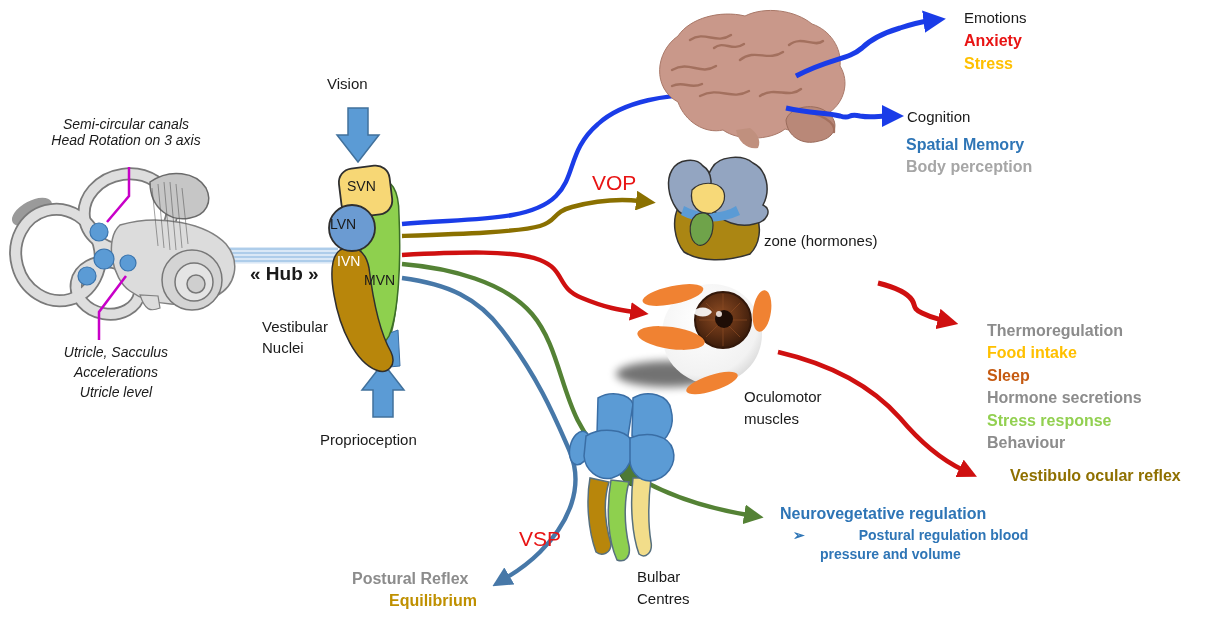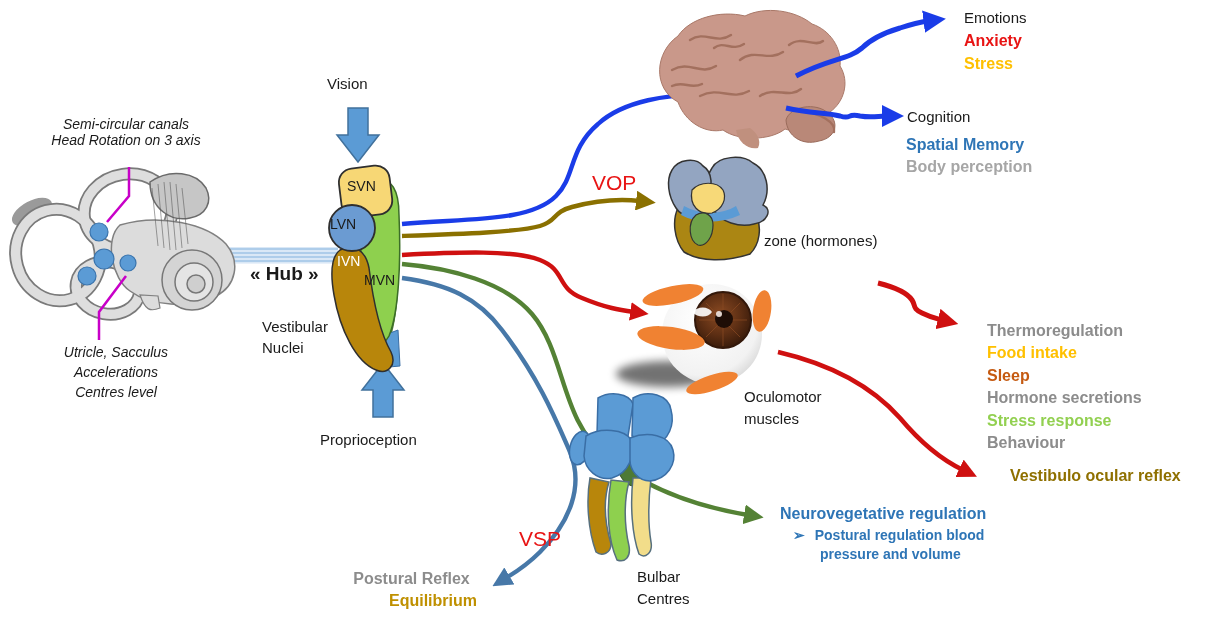--- a/index.html
+++ b/index.html
@@ -191,21 +191,21 @@
 </svg>
 
 <div class="lbl it" style="left:30px;top:116px;width:192px;">
   <div>Semi-circular canals</div>
   <div>Head Rotation on 3 axis</div>
 </div>
 
 <div class="lbl it" style="left:40px;top:342px;width:152px;line-height:20px;">
   <div>Utricle, Sacculus</div>
   <div>Accelerations</div>
-  <div>Centres level</div>
+  <div>Utricle level</div>
 </div>
 
 <div class="lbl s19" style="left:250px;top:263px;">« Hub »</div>
 
 <div class="lbl s15" style="left:262px;top:316px;line-height:21px;">
   <div>Vestibular</div>
   <div>Nuclei</div>
 </div>
 
 <div class="lbl s15" style="left:327px;top:75px;">Vision</div>
@@ -243,25 +243,25 @@
 <div class="lbl s15" style="left:744px;top:386px;line-height:22px;">
   <div>Oculomotor</div>
   <div>muscles</div>
 </div>
 
 <div class="lbl s16 b" style="left: 1010px; top: 467px; color: rgb(143, 112, 0);">Vestibulo ocular reflex</div>
 
 <div class="lbl s16 b" style="left: 780px; top: 505px; color: rgb(46, 117, 182);">Neurovegetative regulation</div>
 <div class="lbl s14 b bulletrow" style="left:793px;top:527px;">
   <span style="color: rgb(46, 117, 182);">➢</span>
-  <span style="color: rgb(46, 117, 182);">Postural regulation blood</span>
+  <span style="color: rgb(46, 117, 182); margin-left: 44px;">Postural regulation blood</span>
 </div>
 <div class="lbl s14 b" style="left: 820px; top: 546px; color: rgb(46, 117, 182);">pressure and volume</div>
 
-<div class="lbl s16 b" style="left: 343px; top: 570px; width: 137px; text-align: center; color: rgb(140, 140, 140);">Postural Reflex</div>
+<div class="lbl s16 b" style="left: 352px; top: 570px; width: 137px; text-align: left; color: rgb(140, 140, 140);">Postural Reflex</div>
 <div class="lbl s16 b" style="left: 345px; top: 592px; width: 132px; text-align: right; color: rgb(191, 144, 0);">Equilibrium</div>
 
 <div class="lbl s15" style="left:637px;top:566px;line-height:22px;">
   <div>Bulbar</div>
   <div>Centres</div>
 </div>
 
 </div>
 
 </body></html>

